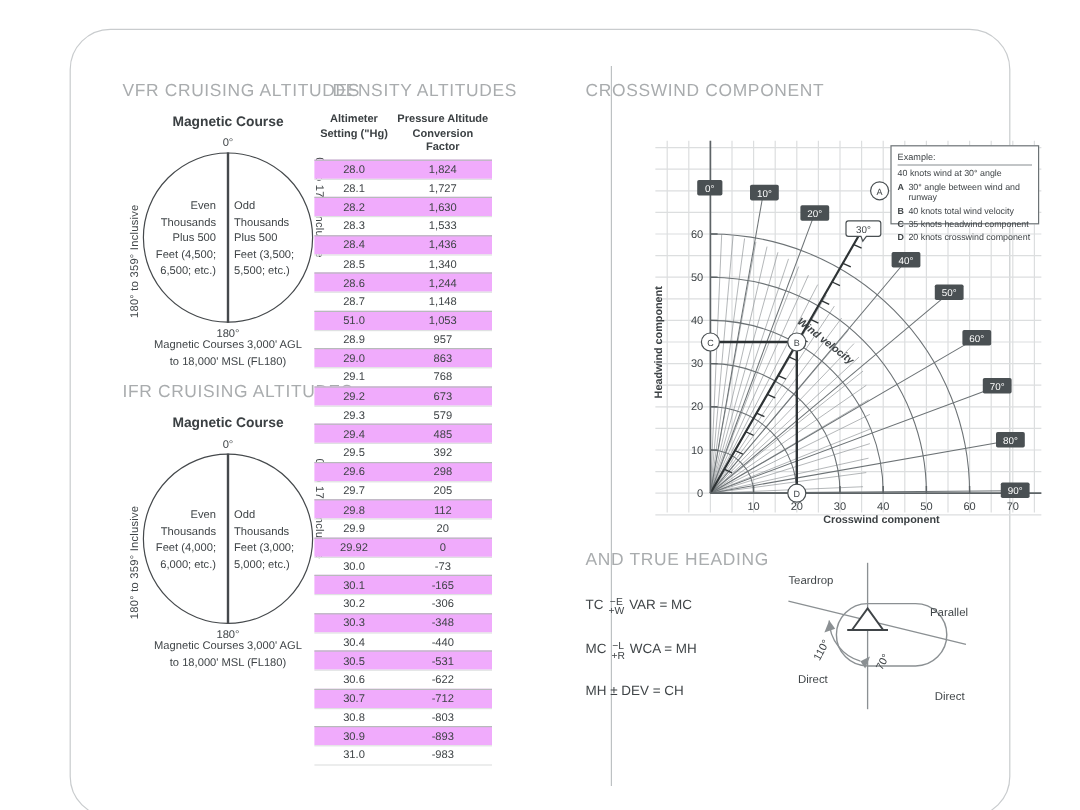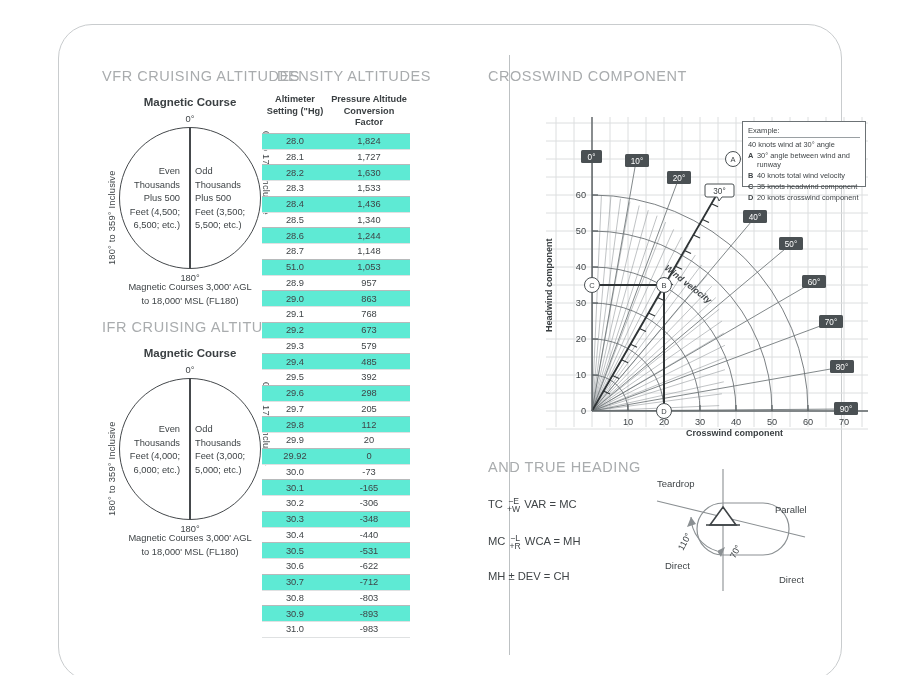--- a/index.html
+++ b/index.html
@@ -35,21 +35,21 @@
   .note{position:absolute;width:200px;text-align:center;font-size:9.3px;
         line-height:13.5px;color:#3f4447;}
   
   .tbl{position:absolute;left:261px;top:93px;width:148px;}
   .tbl-head{display:flex;font-size:9.2px;font-weight:bold;color:#3b4043;
             line-height:11.6px;text-align:center;padding-bottom:4px;justify-content:flex-end;}
   .tbl-head div:first-child{width:66px;}
   .tbl-head div:last-child{width:82px;}
   .trow{display:flex;height:15.75px;align-items:center;font-size:9.3px;
         color:#3f4447;border-top:1px solid #dfe1e2;box-sizing:border-box;}
-  .trow.alt{background:#5eead4;border-top:1px solid #b7babb;}
+  .trow.alt{background:#f0abfc;border-top:1px solid #b7babb;}
   .trow div:first-child{width:66px;text-align:center;}
   .trow div:last-child{width:82px;text-align:center;}
   .tbl-bottom{border-top:1px solid #dfe1e2;}
   
   .chart{position:absolute;left:487px;top:92px;width:322px;height:320px;}
   .axlabel{position:absolute;font-size:9px;font-weight:bold;color:#3b4043;}
   .ylabel{transform:rotate(-90deg);transform-origin:left top;}
   
   .fml{position:absolute;font-size:11.2px;color:#3f4447;white-space:nowrap;}
   .frac{display:inline-block;text-align:center;font-size:8.6px;line-height:8.6px;

